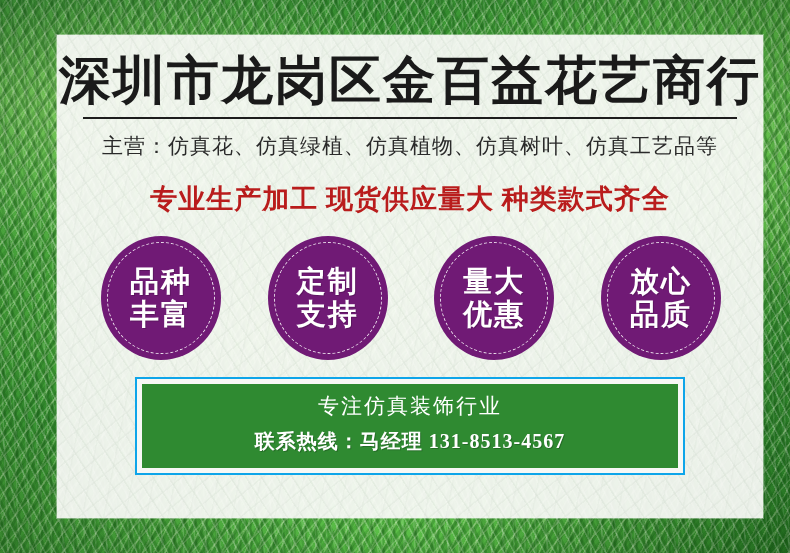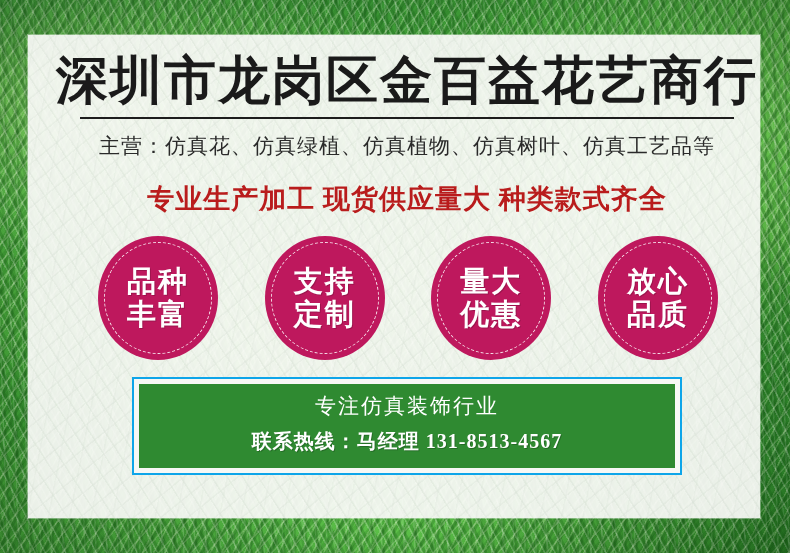--- a/index.html
+++ b/index.html
@@ -69,28 +69,27 @@
   .bg-vignette {
     position: absolute;
     inset: 0;
     background:
       radial-gradient(ellipse 85% 80% at 50% 50%, rgba(0,0,0,0) 40%, rgba(10,50,10,.40) 100%);
   }
 
   
   .panel {
     position: absolute;
-    left: 28px;
+    left: 57px;
     top: 35px;
     width: 706px;
     height: 483px;
     background: rgba(250,250,248,.93);
     box-shadow: 0 0 0 1px rgba(255,255,255,.35);
     overflow: hidden;
-    padding-left: 26px;
   }
   
   .panel-watermark {
     position: absolute;
     inset: -20%;
     opacity: .11;
     background-image:
       repeating-linear-gradient(57deg,
         rgba(90,125,90,.55) 0px, rgba(90,125,90,.55) 1px,
         rgba(255,255,255,0) 2px, rgba(255,255,255,0) 13px),
@@ -167,21 +166,21 @@
     height: 126px;
     display: flex;
     justify-content: space-between;
     align-items: center;
   }
   .circle {
     position: relative;
     width: 120px;
     height: 124px;
     border-radius: 50%;
-    background: #be185d;
+    background: #701a75;
     display: flex;
     flex-direction: column;
     align-items: center;
     justify-content: center;
   }
   .circle::after {
     content: "";
     position: absolute;
     left: 6px;
     top: 6px;
@@ -266,22 +265,22 @@
       <div class="slogan">专业生产加工  现货供应量大  种类款式齐全</div>
 
       <div class="circles">
 
         <div class="circle">
           <span class="circle-line">品种</span>
           <span class="circle-line">丰富</span>
         </div>
 
         <div class="circle">
+          <span class="circle-line">定制</span>
           <span class="circle-line">支持</span>
-          <span class="circle-line">定制</span>
         </div>
 
         <div class="circle">
           <span class="circle-line">量大</span>
           <span class="circle-line">优惠</span>
         </div>
 
         <div class="circle">
           <span class="circle-line">放心</span>
           <span class="circle-line">品质</span>

